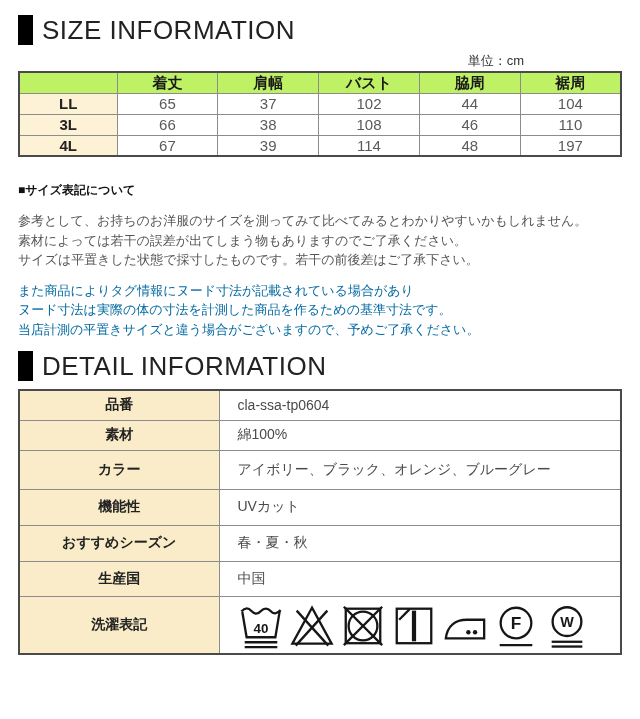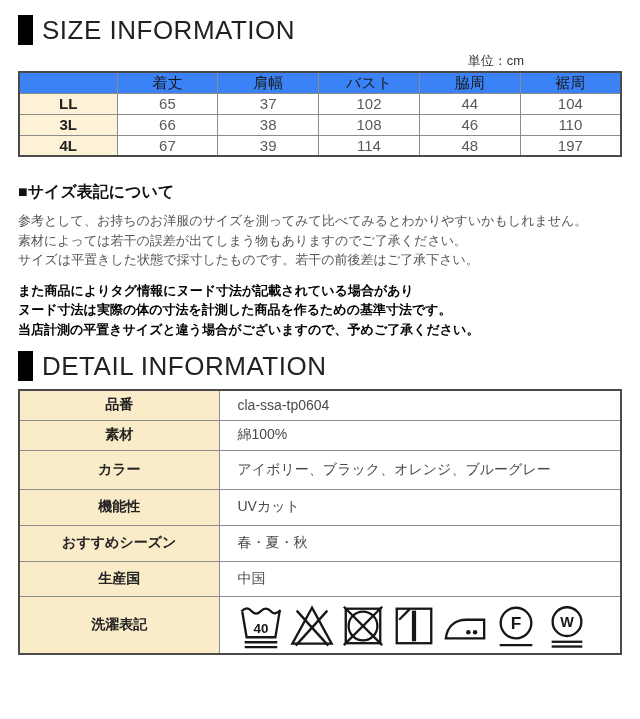--- a/index.html
+++ b/index.html
@@ -25,30 +25,30 @@
   
   table.size-table {
     width:604px; border-collapse:collapse; table-layout:fixed;
     border:2px solid #4a4a4a;
   }
   table.size-table col.c0 { width:98px; }
   table.size-table td, table.size-table th {
     border:1px solid #8c8c8c; text-align:center; height:21px;
     font-size:15px; line-height:1; padding:1px 0;
   }
-  table.size-table thead th { background:#3b82f6; font-weight:normal; color:#1a1a1a; }
+  table.size-table thead th { background:#bef264; font-weight:bold; color:#1a1a1a; }
   table.size-table td.size-label { background:#fdf2d6; font-weight:bold; color:#222; }
   table.size-table td.val { background:#ffffff; color:#5a5a5a; font-weight:normal; }
 
   
-  .note-heading { margin-top:25px; font-size:16px; font-weight:bold; color:#111; height:20px; }
+  .note-heading { margin-top:25px; font-size:12px; font-weight:bold; color:#111; height:20px; }
   .note-para { margin-top:9px; }
   .note-para .line { font-size:13px; line-height:19.5px; color:#555; white-space:nowrap; }
   .note-para.bold { margin-top:11px; }
-  .note-para.bold .line { font-weight:bold; color:#000000; }
+  .note-para.bold .line { font-weight:normal; color:#0369a1; }
 
   .detail-heading-wrap { margin-top:11px; }
 
   
   table.detail-table {
     width:604px; border-collapse:collapse; table-layout:fixed;
     border:2px solid #4a4a4a; margin-top:7px;
   }
   table.detail-table col.d0 { width:200px; }
   table.detail-table td { border:1px solid #8c8c8c;margin-top:20px; }

